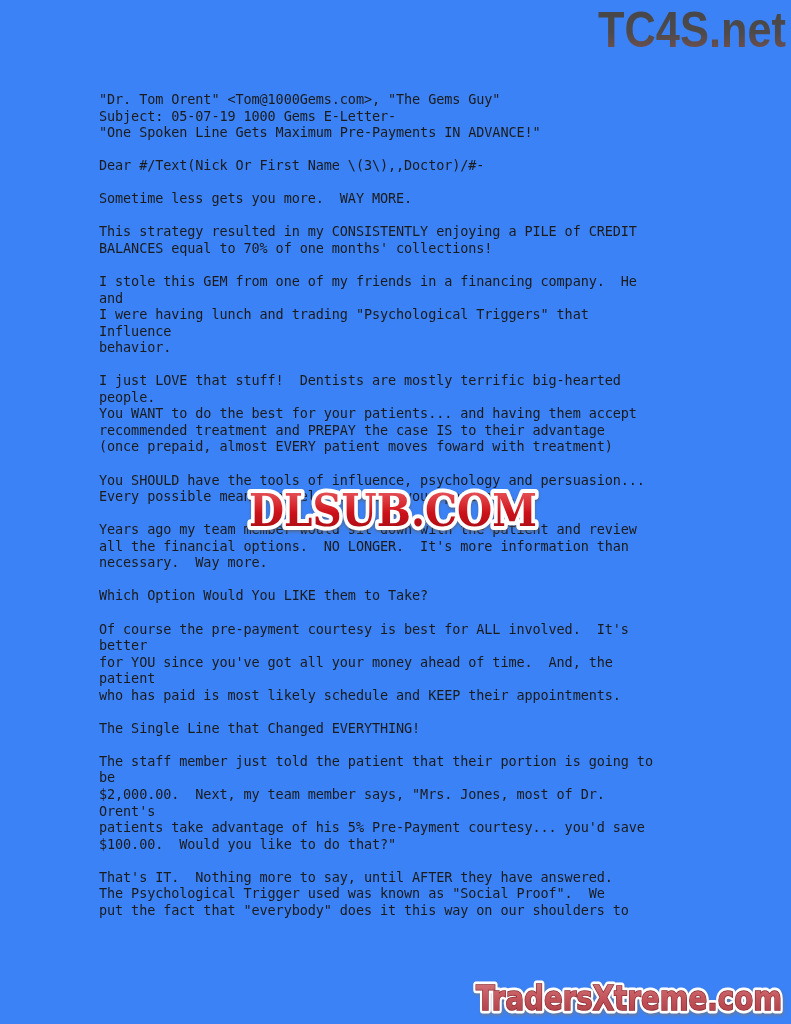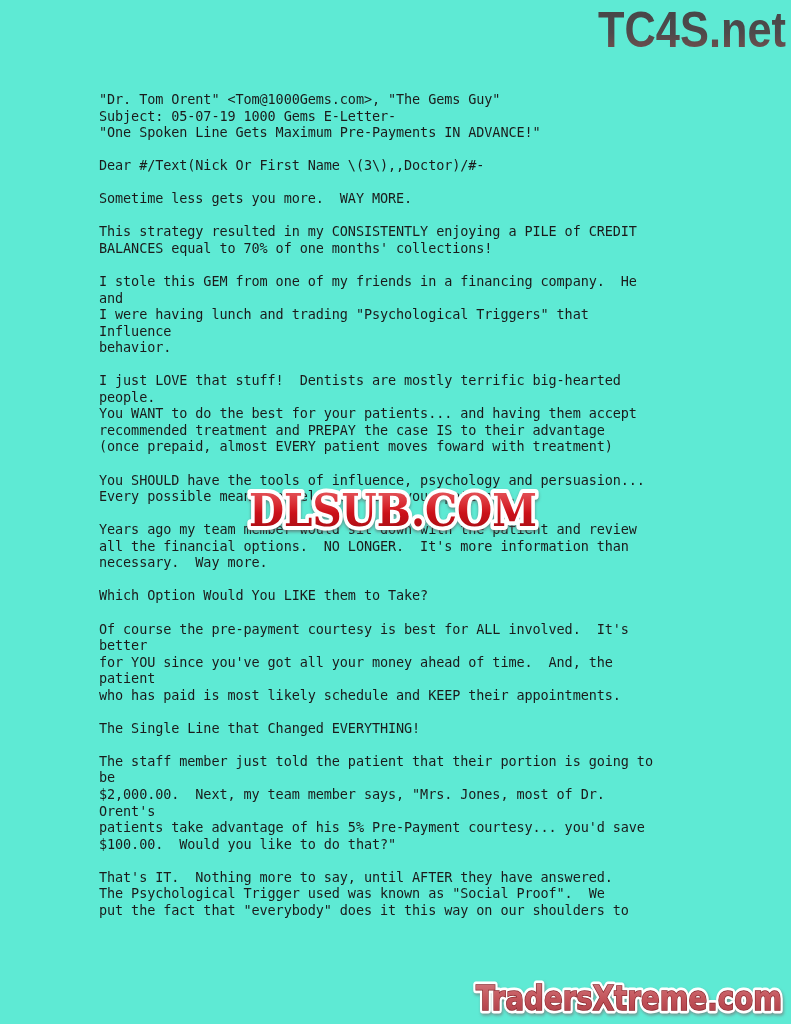--- a/index.html
+++ b/index.html
@@ -4,21 +4,21 @@
 <style>
   html, body {
     margin: 0;
     padding: 0;
     background: #ffffff;
   }
   .page {
     position: relative;
     width: 791px;
     height: 1024px;
-    background: #5eead4;
+    background: #3b82f6;
     overflow: hidden;
   }
   .email-text {
     position: absolute;
     left: 99px;
     top: 91px;
     margin: 0;
     white-space: pre;
     font-family: "DejaVu Sans Mono", monospace;
     font-size: 13.5px;

